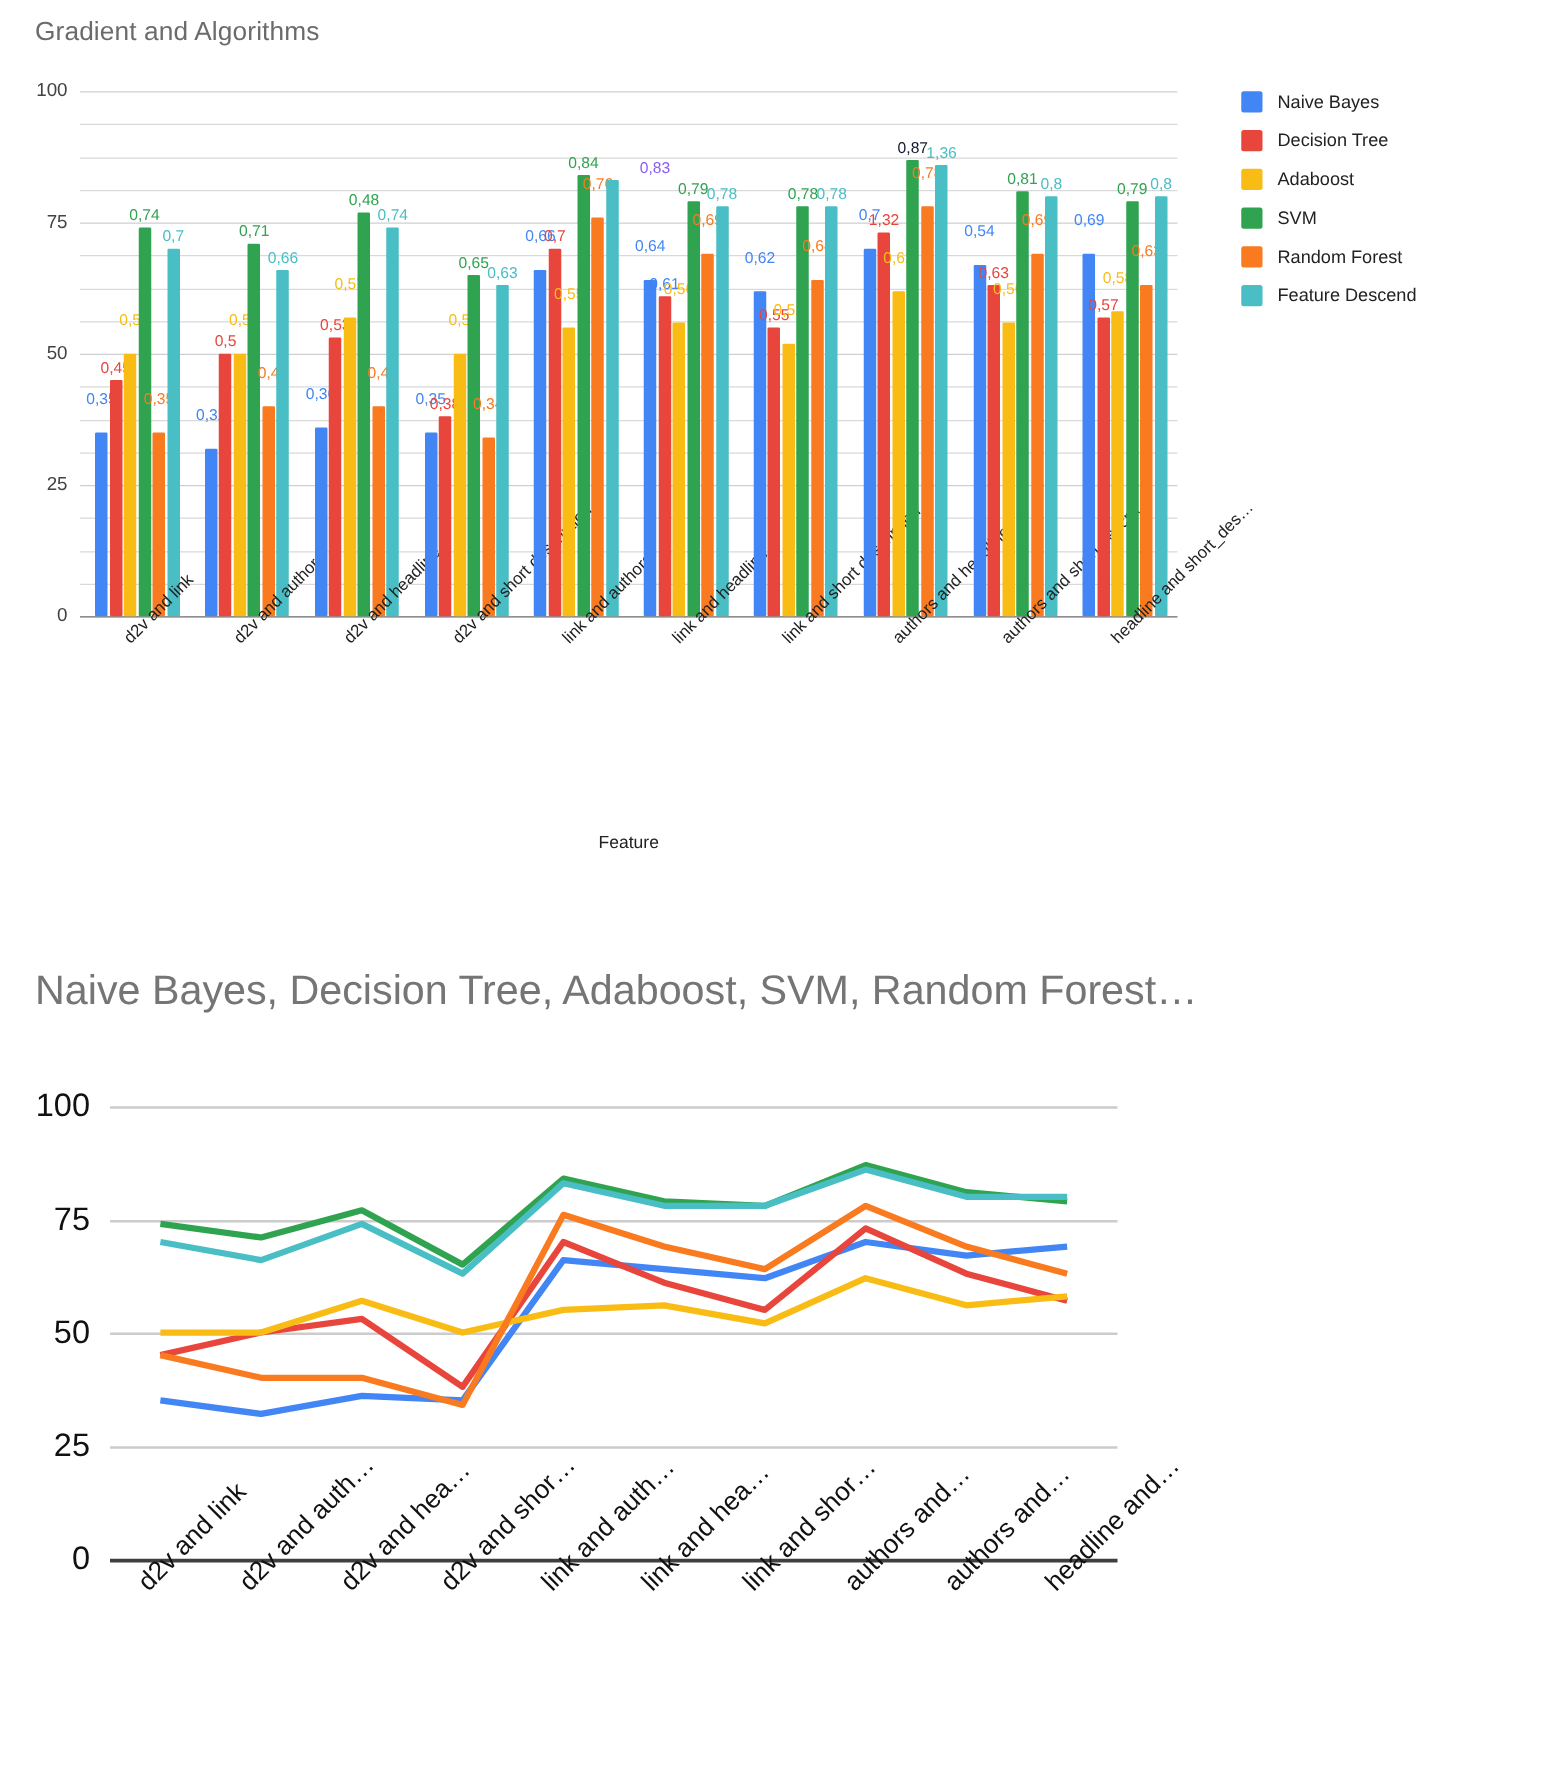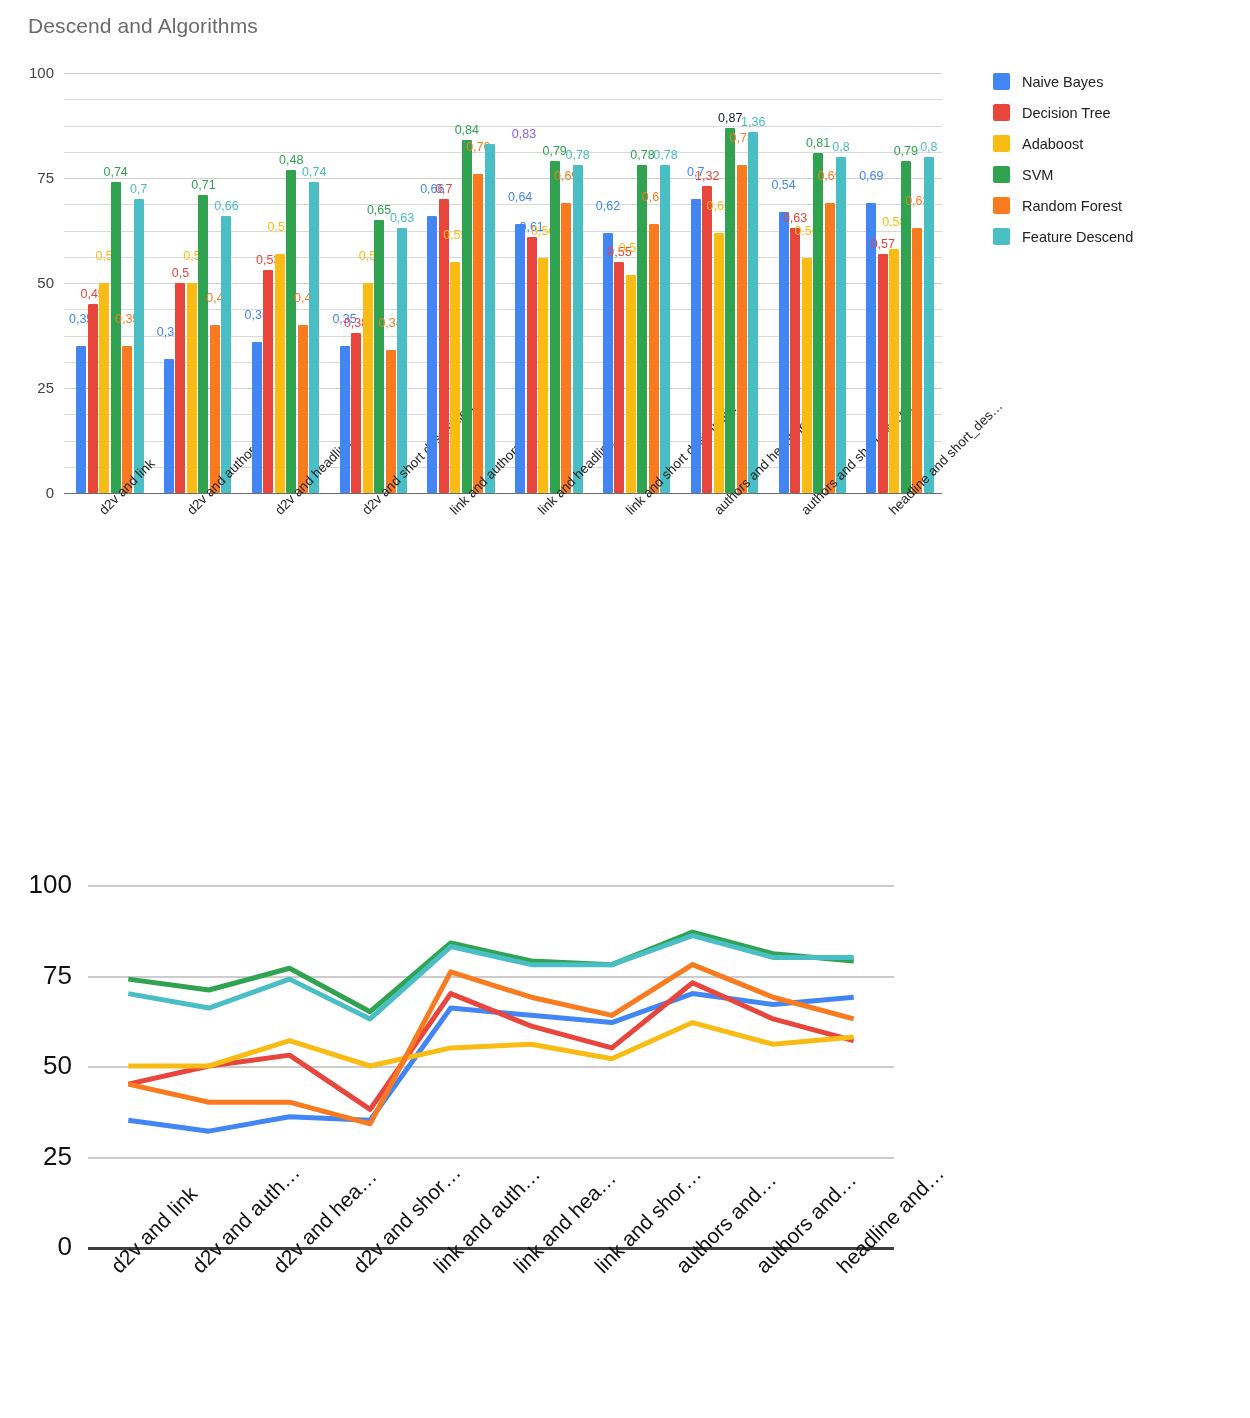--- a/index.html
+++ b/index.html
@@ -88,21 +88,21 @@
   .c2-xlabel {
     position: absolute; font-size: 21px; color: #111;
     white-space: nowrap; transform-origin: left top; transform: rotate(-45deg);
   }
   svg { display: block; overflow: visible; }
 </style>
 </head>
 <body>
 
 <section id="chart1" class="chart-block">
-  <div id="chart1-title">Descend and Algorithms</div>
+  <div id="chart1-title">Gradient and Algorithms</div>
   <div id="c1-plot">
       <div class="c1-grid major axis0" style="top: 420px;"></div>
       <div class="c1-grid" style="top: 393.75px;"></div>
       <div class="c1-grid" style="top: 367.5px;"></div>
       <div class="c1-grid" style="top: 341.25px;"></div>
       <div class="c1-grid major" style="top: 315px;"></div>
       <div class="c1-grid" style="top: 288.75px;"></div>
       <div class="c1-grid" style="top: 262.5px;"></div>
       <div class="c1-grid" style="top: 236.25px;"></div>
       <div class="c1-grid major" style="top: 210px;"></div>
@@ -243,20 +243,21 @@
       <div class="c1-bar" style="left: 825.35px; width: 10px; height: 243.6px; background: rgb(249, 188, 21);"></div>
       <div class="c1-vlabel" style="color: rgb(249, 188, 21); left: 830.35px; top: 156.4px;">0,58</div>
       <div class="c1-bar" style="left: 836.85px; width: 10px; height: 331.8px; background: rgb(48, 163, 80);"></div>
       <div class="c1-vlabel" style="color: rgb(48, 163, 80); left: 841.85px; top: 85.2px;">0,79</div>
       <div class="c1-bar" style="left: 848.35px; width: 10px; height: 264.6px; background: rgb(249, 122, 31);"></div>
       <div class="c1-vlabel" style="color: rgb(249, 122, 31); left: 853.35px; top: 135.4px;">0,63</div>
       <div class="c1-bar" style="left: 859.85px; width: 10px; height: 336px; background: rgb(73, 190, 196);"></div>
       <div class="c1-vlabel" style="color: rgb(73, 190, 196); left: 864.85px; top: 81px;">0,8</div>
       <div class="c1-xlabel" style="left: 822.1px; top: 434px;">headline and short_des…</div>
     </div>
+  <div id="c1-axis-title">Feature</div>
   <div id="c1-legend">
       <div class="row">
         <span class="swatch" style="background: rgb(66, 133, 244);"></span>
         <span>Naive Bayes</span>
       </div>
       <div class="row">
         <span class="swatch" style="background: rgb(232, 69, 60);"></span>
         <span>Decision Tree</span>
       </div>
       <div class="row">
@@ -272,20 +273,21 @@
         <span>Random Forest</span>
       </div>
       <div class="row">
         <span class="swatch" style="background: rgb(73, 190, 196);"></span>
         <span>Feature Descend</span>
       </div>
     </div>
 </section>
 
 <section id="chart2" class="chart-block">
+  <div id="chart2-title">Naive Bayes, Decision Tree, Adaboost, SVM, Random Forest…</div>
   <div id="c2-plot">
       <div class="c2-grid" style="top: 0px;"></div>
       <div class="c2-ytick" style="top: 0px; left: -80px;">100</div>
       <div class="c2-grid" style="top: 90.5px;"></div>
       <div class="c2-ytick" style="top: 90.5px; left: -80px;">75</div>
       <div class="c2-grid" style="top: 181px;"></div>
       <div class="c2-ytick" style="top: 181px; left: -80px;">50</div>
       <div class="c2-grid" style="top: 271.5px;"></div>
       <div class="c2-ytick" style="top: 271.5px; left: -80px;">25</div>
       <div class="c2-grid axis0" style="top: 362px;"></div>

